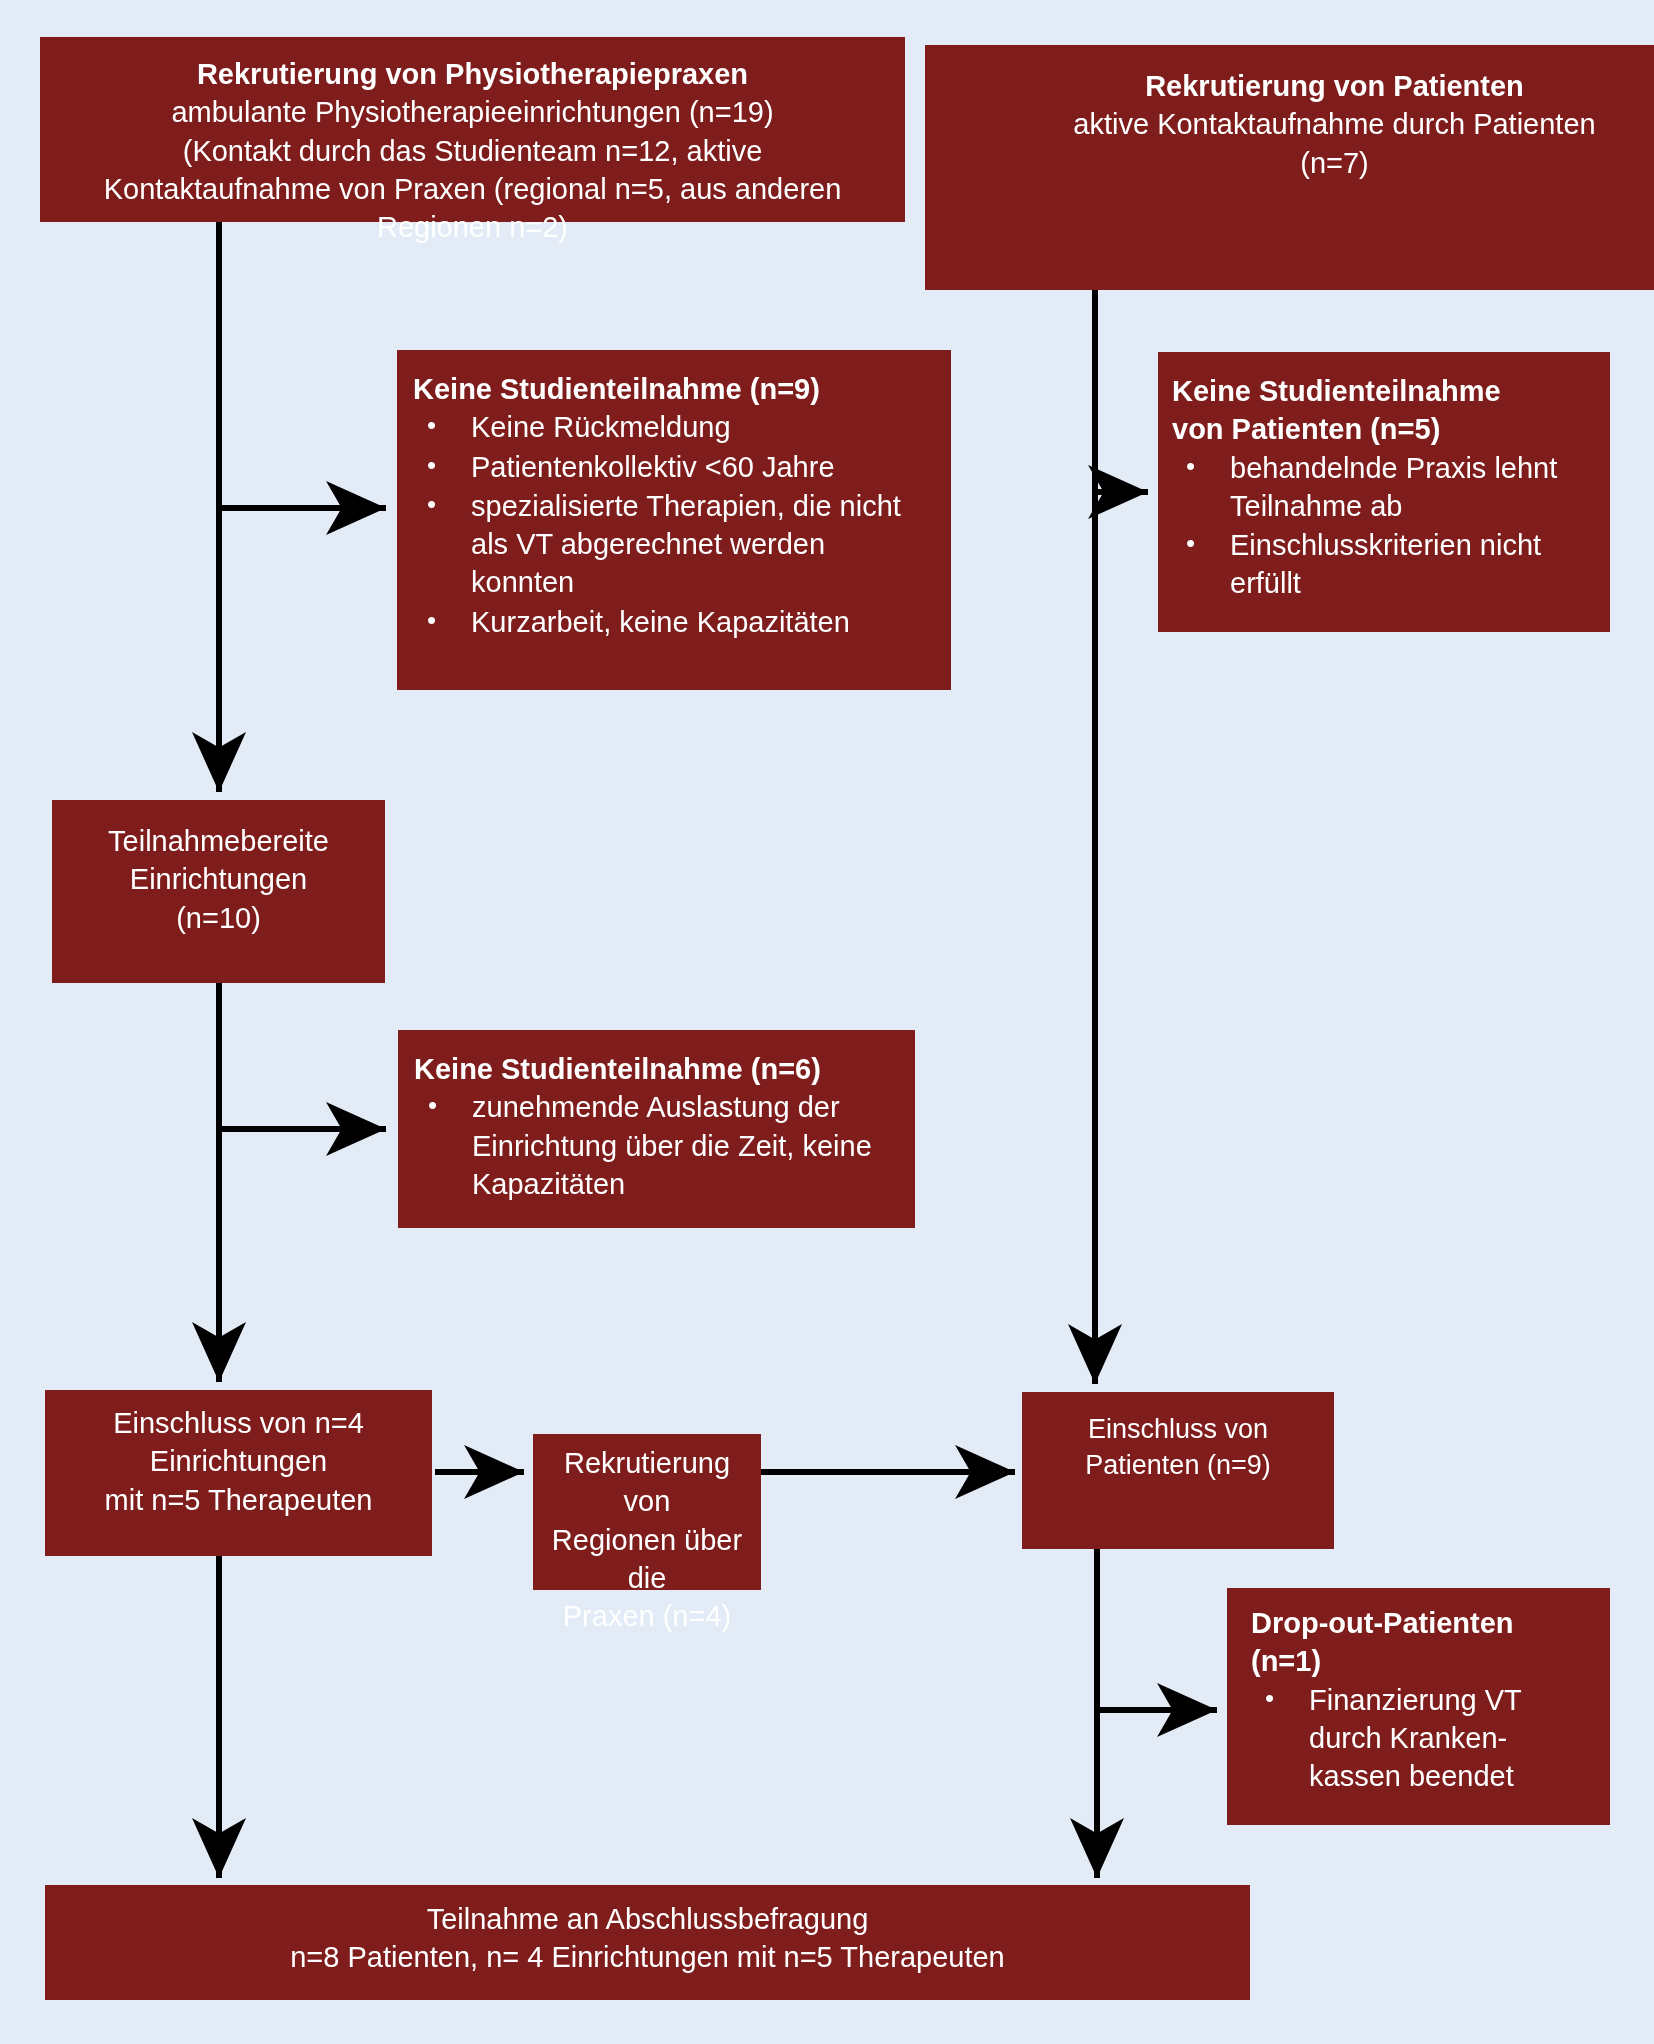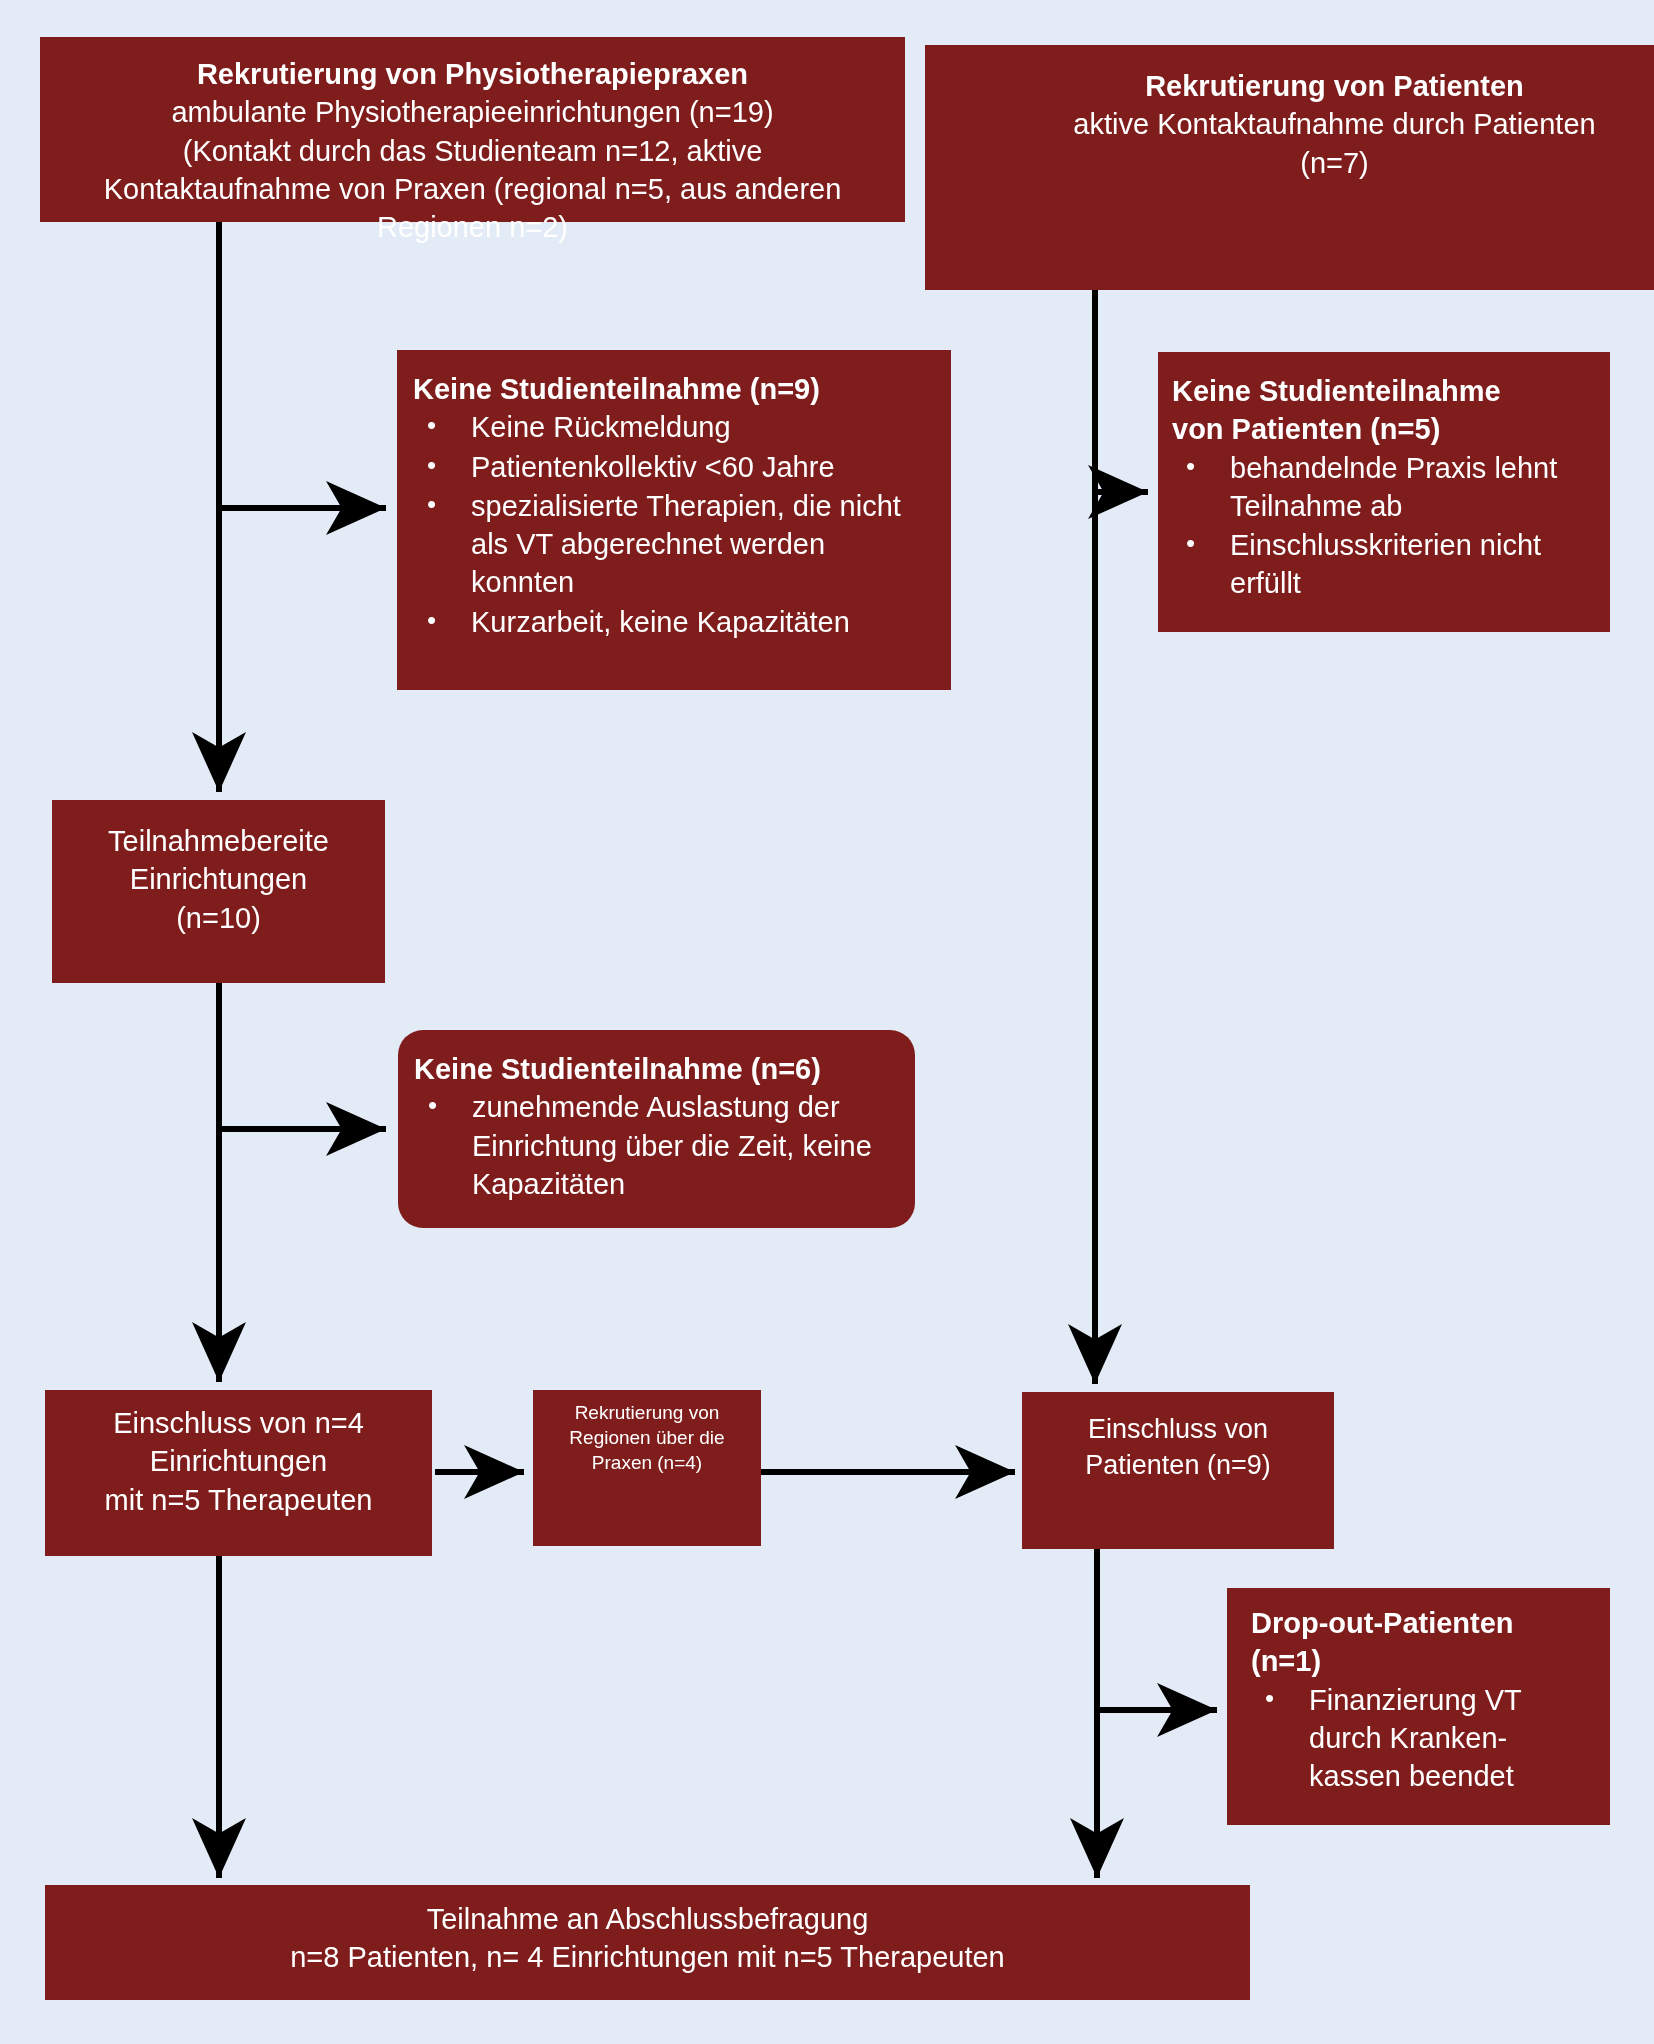--- a/index.html
+++ b/index.html
@@ -131,34 +131,34 @@
       <li>Einschlusskriterien nicht erfüllt</li>
     </ul>
   </div>
 
   <div class="box center" style="left:52px; top:800px; width:333px; height:183px; padding:22px 10px 0;">
     <span class="ln">Teilnahmebereite</span>
     <span class="ln">Einrichtungen</span>
     <span class="ln">(n=10)</span>
   </div>
 
-  <div class="box left" style="left:398px; top:1030px; width:517px; height:198px; padding:20px 16px 0;border-radius:25px;">
+  <div class="box left" style="left:398px; top:1030px; width:517px; height:198px; padding:20px 16px 0;">
     <span class="ln hd">Keine Studienteilnahme (n=6)</span>
     <ul class="bullets">
       <li>zunehmende Auslastung der Einrichtung über die Zeit, keine Kapazitäten</li>
     </ul>
   </div>
 
   <div class="box center" style="left:45px; top:1390px; width:387px; height:166px; padding:14px 8px 0;">
     <span class="ln">Einschluss von n=4</span>
     <span class="ln">Einrichtungen</span>
     <span class="ln">mit n=5 Therapeuten</span>
   </div>
 
-  <div class="box center" style="left:533px; top:1390px; width:228px; height:156px; padding:10px 6px 0; font-size:19px;">
+  <div class="box center" style="left:533px; top:1434px; width:228px; height:156px; padding:10px 6px 0; font-size:29px;">
     <span class="ln">Rekrutierung von</span>
     <span class="ln">Regionen über die</span>
     <span class="ln">Praxen (n=4)</span>
   </div>
 
   <div class="box center" style="left:1022px; top:1392px; width:312px; height:157px; padding:20px 6px 0; font-size:27px;">
     <span class="ln">Einschluss von</span>
     <span class="ln">Patienten (n=9)</span>
   </div>
 

